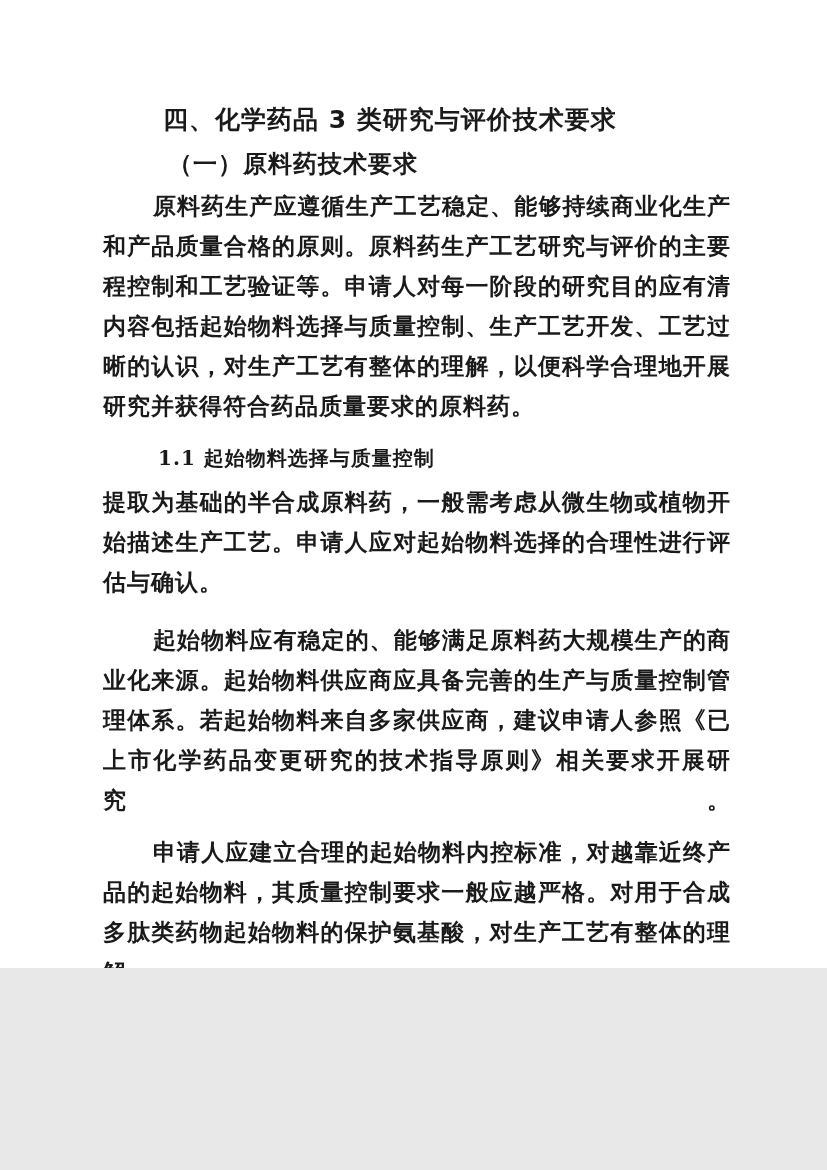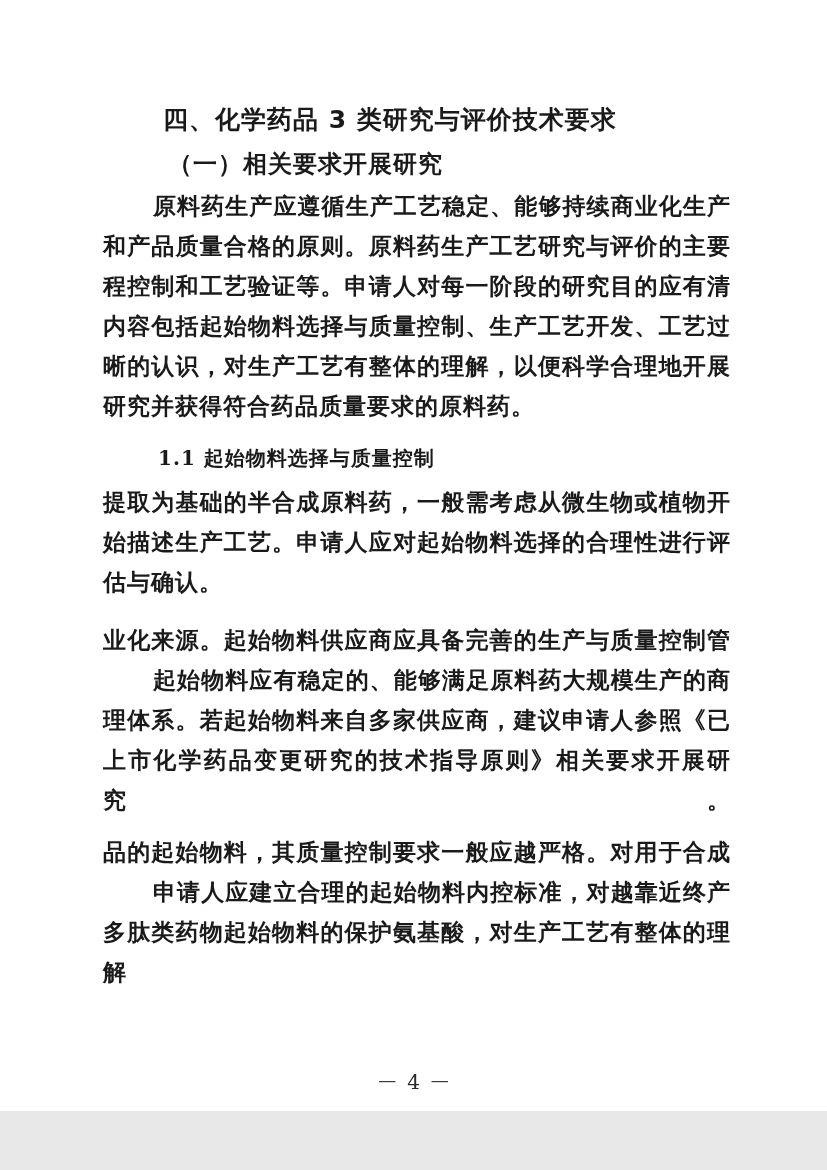--- a/index.html
+++ b/index.html
@@ -3,21 +3,21 @@
 <meta charset="utf-8">
 <style>
   html, body {
     margin: 0;
     padding: 0;
     background: #e8e8e8;
   }
   .page {
     position: relative;
     width: 827px;
-    height: 1111px;
+    height: 968px;
     margin: 0 auto;
     background: #ffffff;
     color: #1a1a1a;
     overflow: hidden;
     font-family: "DejaVu Serif", "Liberation Serif", serif;
   }
   .content {
     padding: 98px 96px 0 103px; 
   }
   .block { margin: 0; }
@@ -89,47 +89,47 @@
 </head>
 <body>
 
 <div class="page">
 
   <div class="content">
       <div class="block h1">
         <div class="line">四、化学药品 3 类研究与评价技术要求</div>
       </div>
       <div class="block h2">
-        <div class="line">（一）相关要求开展研究</div>
+        <div class="line">（一）原料药技术要求</div>
       </div>
       <div class="block p">
         <div class="line indent justify">原料药生产应遵循生产工艺稳定、能够持续商业化生产</div>
         <div class="line justify">和产品质量合格的原则。原料药生产工艺研究与评价的主要</div>
         <div class="line justify">程控制和工艺验证等。申请人对每一阶段的研究目的应有清</div>
         <div class="line justify">内容包括起始物料选择与质量控制、生产工艺开发、工艺过</div>
         <div class="line justify">晰的认识，对生产工艺有整体的理解，以便科学合理地开展</div>
         <div class="line">研究并获得符合药品质量要求的原料药。</div>
       </div>
       <div class="block h4">
         <div class="line">1.1 起始物料选择与质量控制</div>
       </div>
       <div class="block p">
         <div class="line justify">提取为基础的半合成原料药，一般需考虑从微生物或植物开</div>
         <div class="line justify">始描述生产工艺。申请人应对起始物料选择的合理性进行评</div>
         <div class="line">估与确认。</div>
       </div>
       <div class="block p">
+        <div class="line indent justify">起始物料应有稳定的、能够满足原料药大规模生产的商</div>
         <div class="line justify">业化来源。起始物料供应商应具备完善的生产与质量控制管</div>
-        <div class="line indent justify">起始物料应有稳定的、能够满足原料药大规模生产的商</div>
         <div class="line justify">理体系。若起始物料来自多家供应商，建议申请人参照《已</div>
         <div class="line justify">上市化学药品变更研究的技术指导原则》相关要求开展研究。</div>
       </div>
       <div class="block p">
+        <div class="line indent justify">申请人应建立合理的起始物料内控标准，对越靠近终产</div>
         <div class="line justify">品的起始物料，其质量控制要求一般应越严格。对用于合成</div>
-        <div class="line indent justify">申请人应建立合理的起始物料内控标准，对越靠近终产</div>
         <div class="line justify">多肽类药物起始物料的保护氨基酸，对生产工艺有整体的理解</div>
       </div>
     </div>
 
   <div class="footer">
     <span class="dash">—</span><span class="num">4</span><span class="dash">—</span>
   </div>
 
 </div>
 

